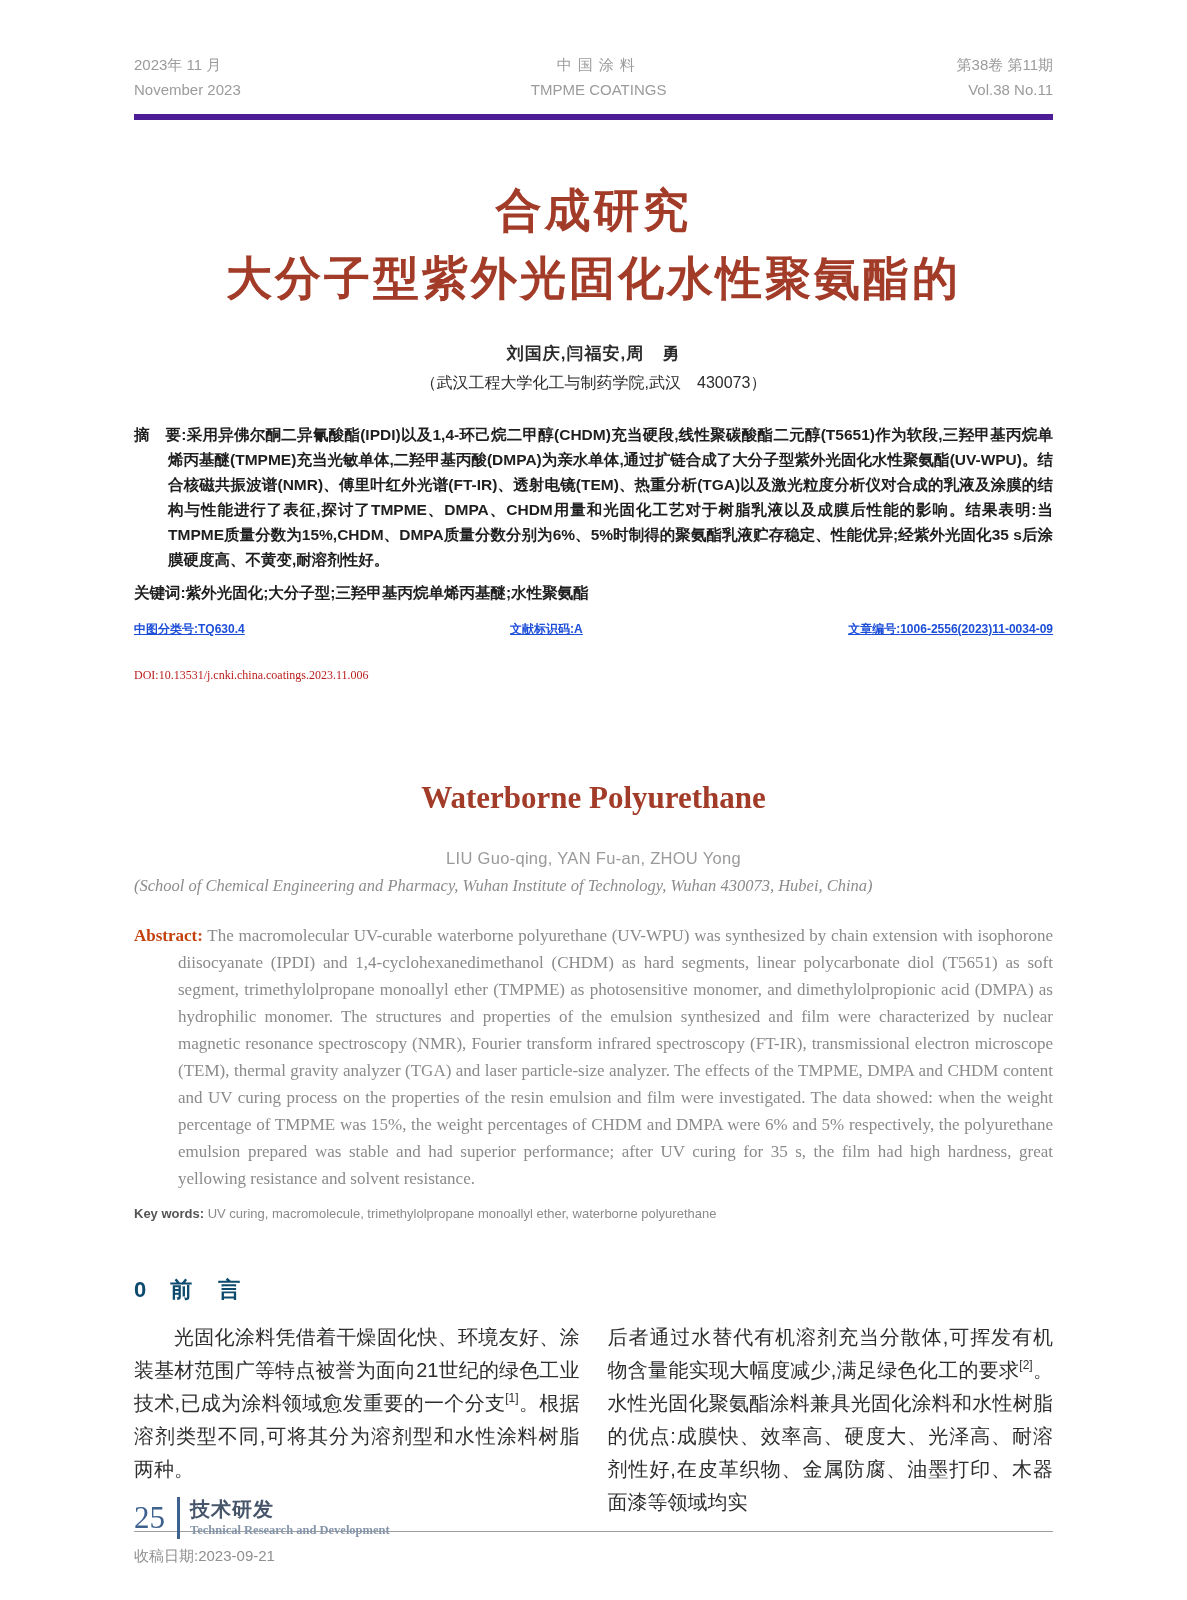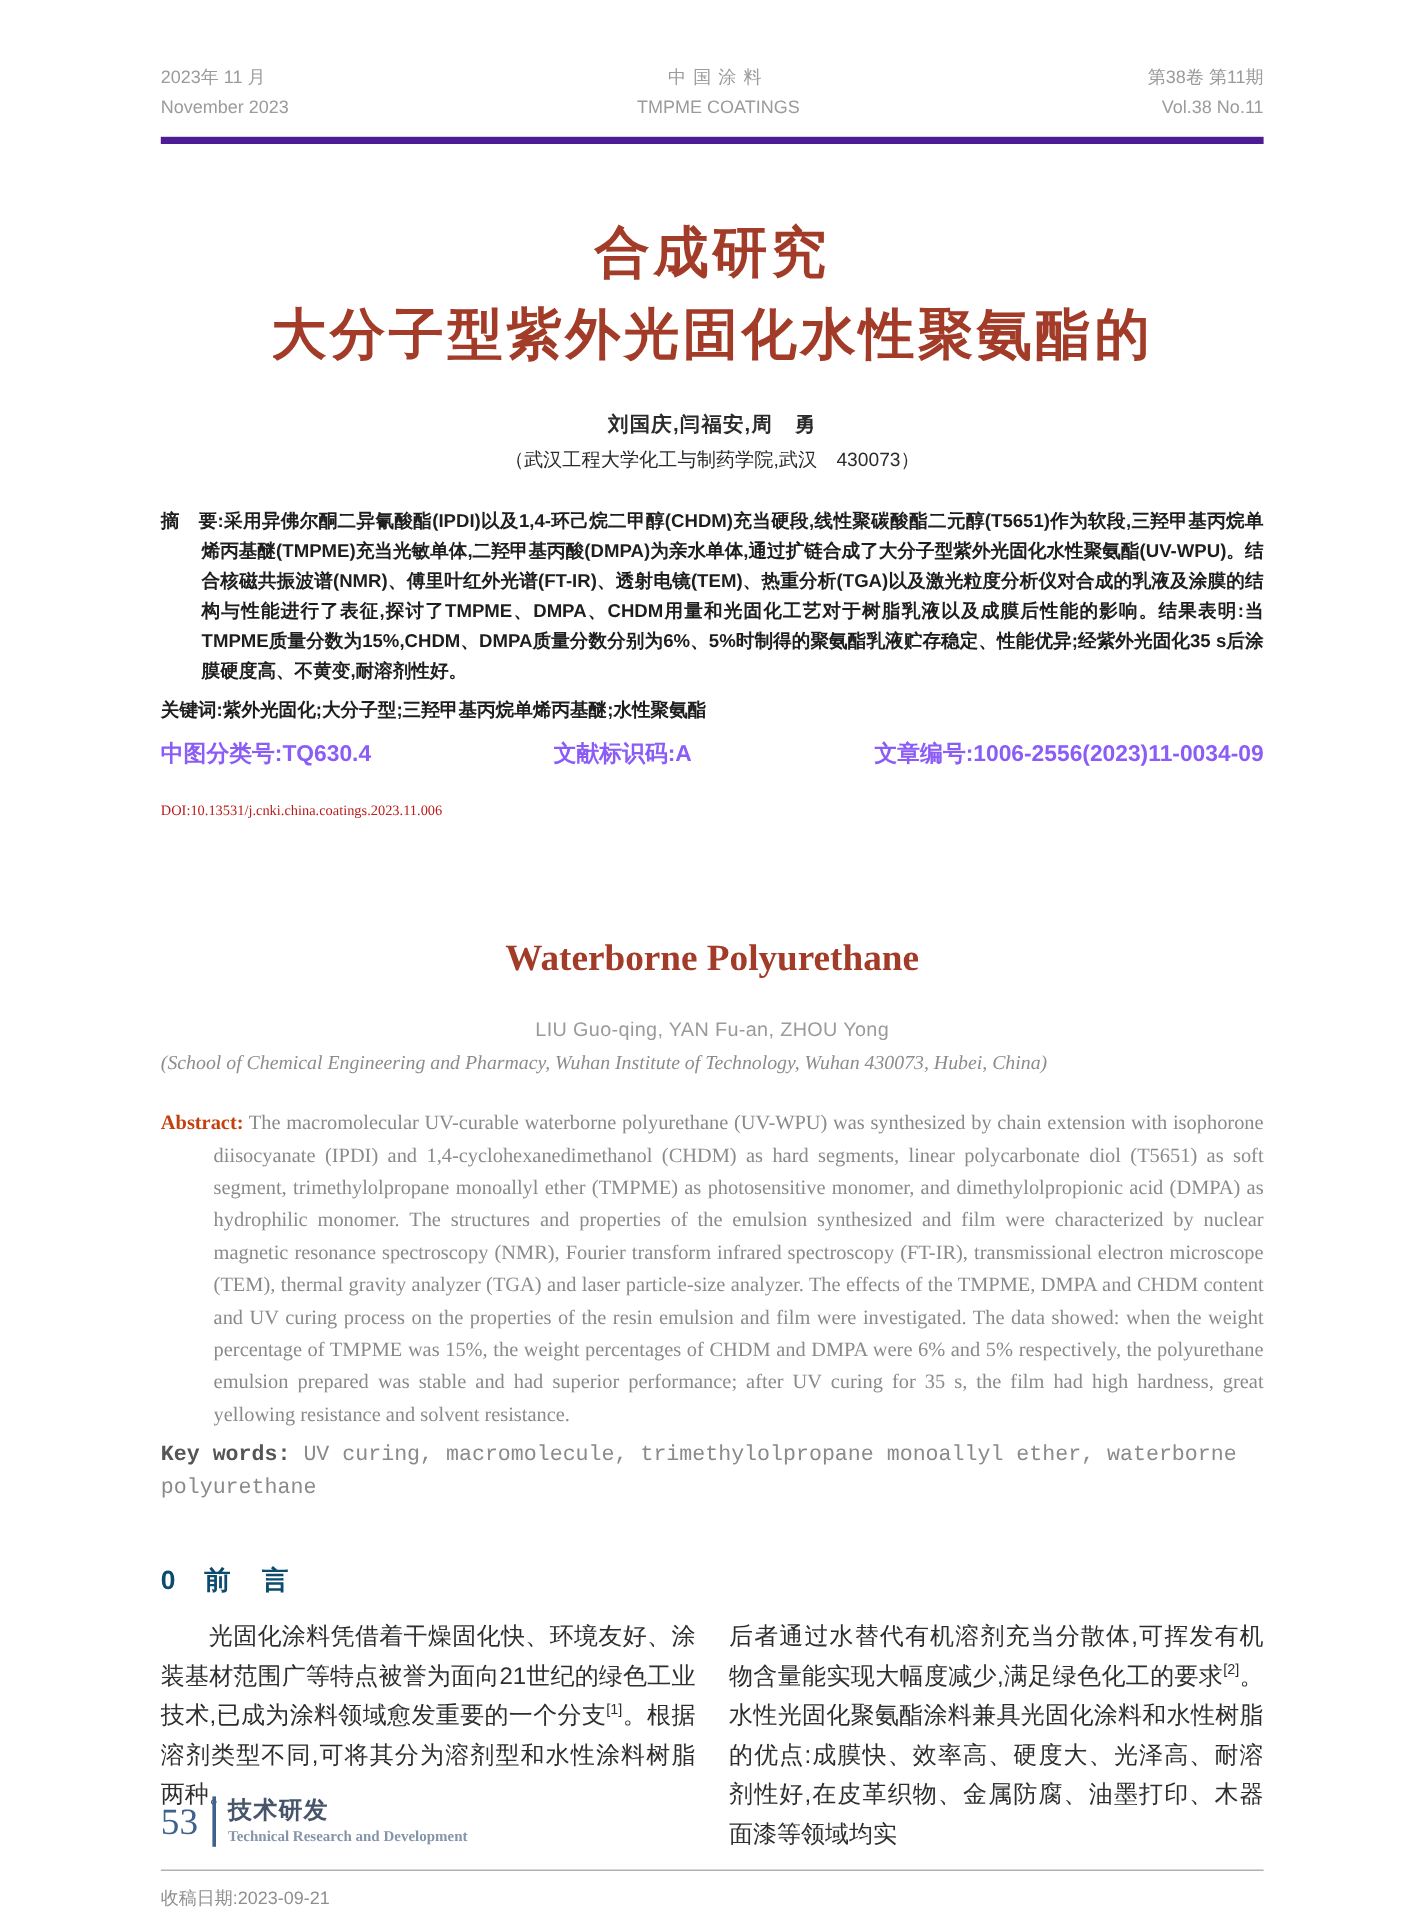--- a/index.html
+++ b/index.html
@@ -58,21 +58,21 @@
   .abstract-zh .plabel { font-weight:700; }
   .keywords-zh {
     margin-top:8px;
     font-size:15.5px; font-weight:600; color:#1e1e1e; line-height:25px;
   }
   .keywords-zh .plabel { font-weight:700; }
 
   .meta-row {
     display:flex; justify-content:space-between;
     margin-top:12px;
-    font-size:19px; color:#8b5cf6; font-weight:600; line-height:24px;
+    font-size:12px; color:#1d4ed8; font-weight:600; line-height:24px;text-decoration:underline;
   }
   .meta-row .plabel { font-weight:700; }
   .doi-line {
     margin-top:22px;
     font-family:"Liberation Serif", serif;
     font-size:12px; color:#b91c1c; line-height:24px;
   }
 
   
   .title-en {
@@ -99,22 +99,22 @@
     margin-top:26px;
     font-family:"Liberation Serif", serif;
     font-size:17px; color:#8a8a8a;
     line-height:27px;
     text-align:justify;
     padding-left:44px; text-indent:-44px;
   }
   .abstract-en .plabel { font-weight:bold; color:#c2410c; }
   .keywords-en {
     margin-top:8px;
-    font-family:Liberation Mono, monospace;
-    font-size:18px; color:#8a8a8a; line-height:27px;
+    font-family:Liberation Sans, sans-serif;
+    font-size:13px; color:#8a8a8a; line-height:27px;
   }
   .keywords-en .plabel { font-weight:bold; color:#555; }
 
   
   .body-cols {
     display:flex; gap:28px;
     margin-top:48px;
   }
   .col { flex:1; }
   .section-heading {
@@ -217,20 +217,20 @@
 
     <div class="foot-rule"></div>
     <div class="footnotes">
       <div><span>收稿日期:</span><span>2023-09-21</span></div>
 
     </div>
 
   </div>
 
   <div class="page-footer">
-    <div class="pf-number">53</div>
+    <div class="pf-number">25</div>
     <div class="pf-bar"></div>
     <div class="pf-col">
       <div class="zh">技术研发</div>
       <div class="en">Technical Research and Development</div>
     </div>
   </div>
 </div>
 
 </body></html>

